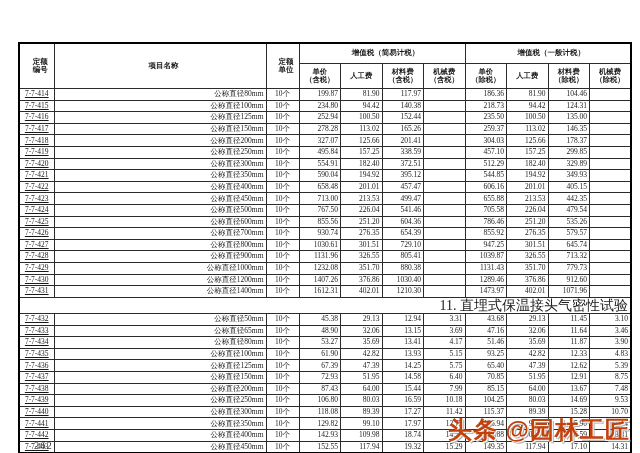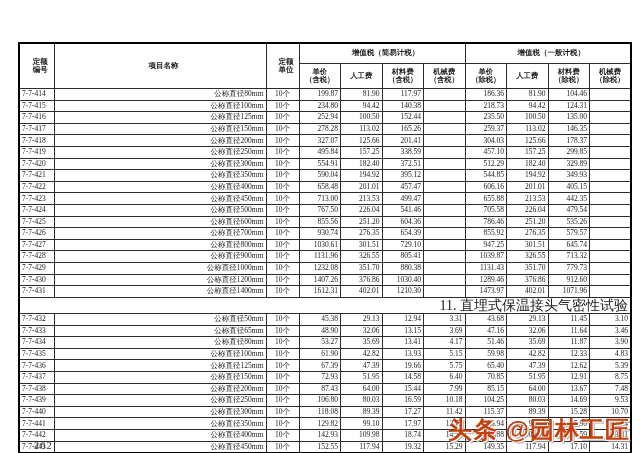--- a/index.html
+++ b/index.html
@@ -19,21 +19,21 @@
     padding:0 2px;
     overflow:hidden;white-space:nowrap;
   }
   .quota-table th{
     font-weight:bold;text-align:center;vertical-align:middle;
     white-space:pre-line;padding:1px 1px;
   }
   .hdr-row1 th{height:17px;padding-left:8px;}
   .hdr-row2 th{height:22px;font-size:7.3px;}
   .quota-table td{height:10.6px;}
-  .c-no{text-align:left;}
+  .c-no{text-align:center;text-decoration:underline;}
   .c-name{text-align:right;padding-left:4px;}
   .c-unit{text-align:center;}
   .c-val{text-align:right;padding-right:4px;}
   .section-title{
     font-weight:normal;text-align:right;padding-left:96px;font-size:14px;
     height:11.5px;
   }
   .page-number{
     position:absolute;left:34px;top:440px;font-size:10.5px;color:#3c3c3c;
     letter-spacing:1px;
@@ -368,32 +368,32 @@
         <td class="c-val">3.90</td>
       </tr>
       <tr>
         <td class="c-no">7-7-435</td>
         <td class="c-name">公称直径100mm</td>
         <td class="c-unit">10个</td>
         <td class="c-val">61.90</td>
         <td class="c-val">42.82</td>
         <td class="c-val">13.93</td>
         <td class="c-val">5.15</td>
-        <td class="c-val">59.98</td>
+        <td class="c-val">93.25</td>
         <td class="c-val">42.82</td>
         <td class="c-val">12.33</td>
         <td class="c-val">4.83</td>
       </tr>
       <tr>
         <td class="c-no">7-7-436</td>
         <td class="c-name">公称直径125mm</td>
         <td class="c-unit">10个</td>
         <td class="c-val">67.39</td>
         <td class="c-val">47.39</td>
-        <td class="c-val">19.66</td>
+        <td class="c-val">14.25</td>
         <td class="c-val">5.75</td>
         <td class="c-val">65.40</td>
         <td class="c-val">47.39</td>
         <td class="c-val">12.62</td>
         <td class="c-val">5.39</td>
       </tr>
       <tr>
         <td class="c-no">7-7-437</td>
         <td class="c-name">公称直径150mm</td>
         <td class="c-unit">10个</td>

